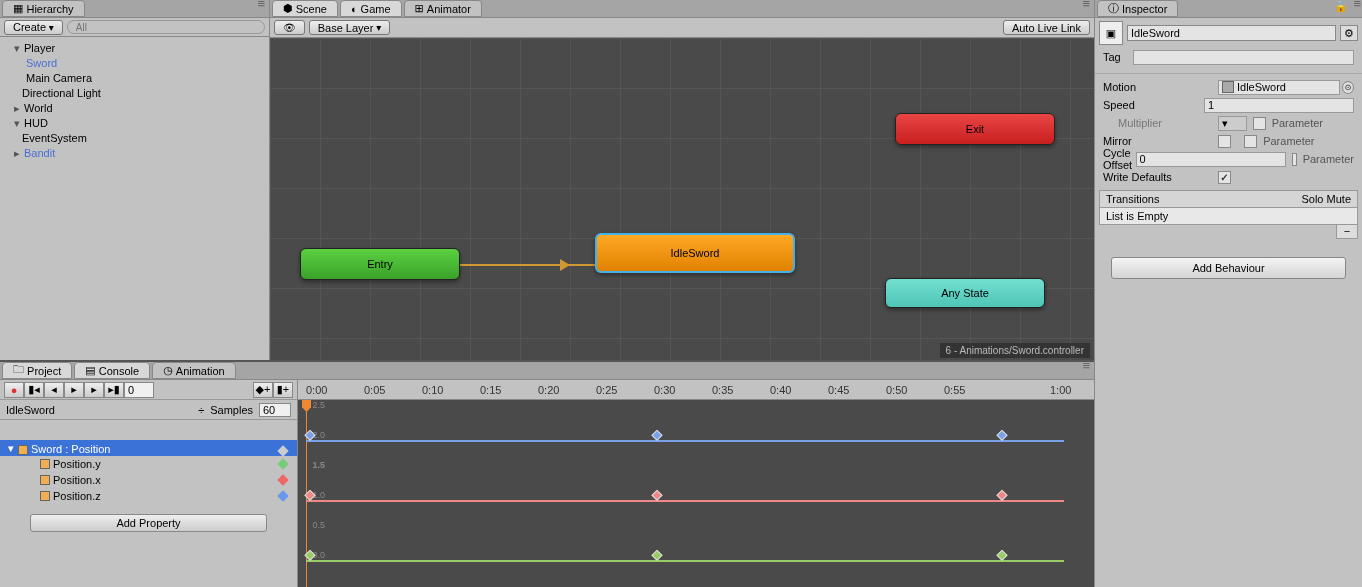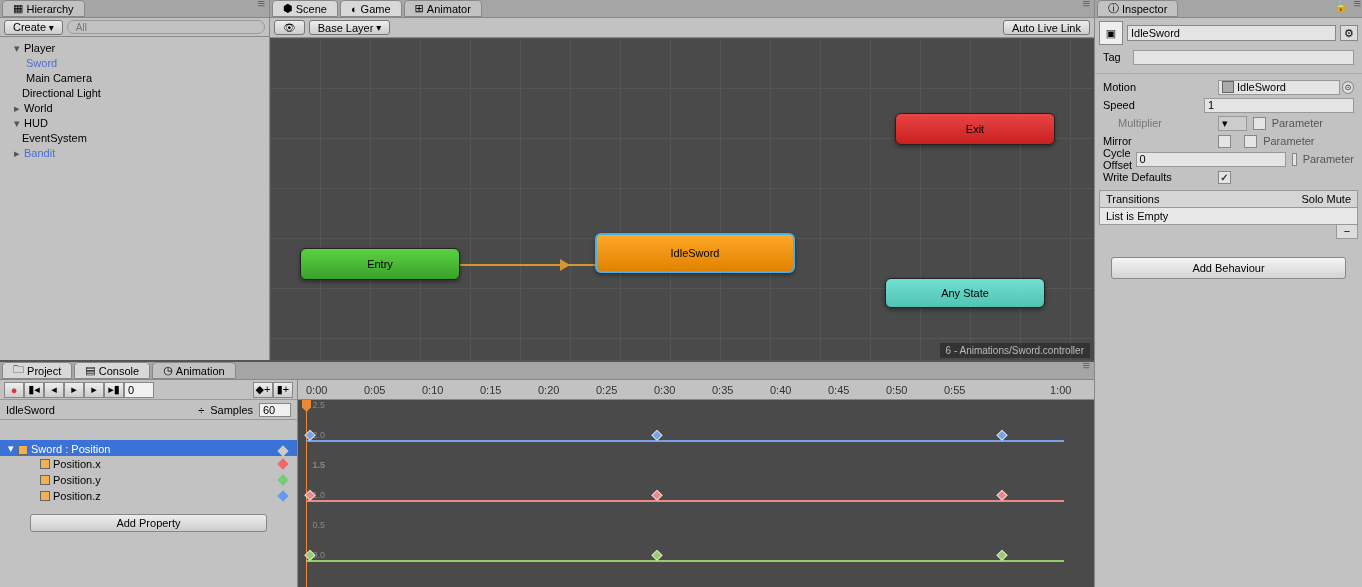--- a/index.html
+++ b/index.html
@@ -253,27 +253,27 @@
       </div>
       <div style="height:16px"></div>
       <div class="prop-list">
         <div class="prop-row sel prop-arrow">
             <span class="prop-icon"></span>
             <span>Sword : Position</span>
             <span class="key-dot dot-w"></span>
           </div>
         <div class="prop-row" style="padding-left:40px">
             <span class="prop-icon"></span>
+            <span>Position.y</span>
+            <span class="key-dot dot-g"></span>
+          </div>
+        <div class="prop-row" style="padding-left:40px">
+            <span class="prop-icon"></span>
             <span>Position.x</span>
             <span class="key-dot dot-r"></span>
-          </div>
-        <div class="prop-row" style="padding-left:40px">
-            <span class="prop-icon"></span>
-            <span>Position.y</span>
-            <span class="key-dot dot-g"></span>
           </div>
         <div class="prop-row" style="padding-left:40px">
             <span class="prop-icon"></span>
             <span>Position.z</span>
             <span class="key-dot dot-b"></span>
           </div>
       </div>
       <div class="add-property-btn">
           <span>Add Property</span>
         </div>

